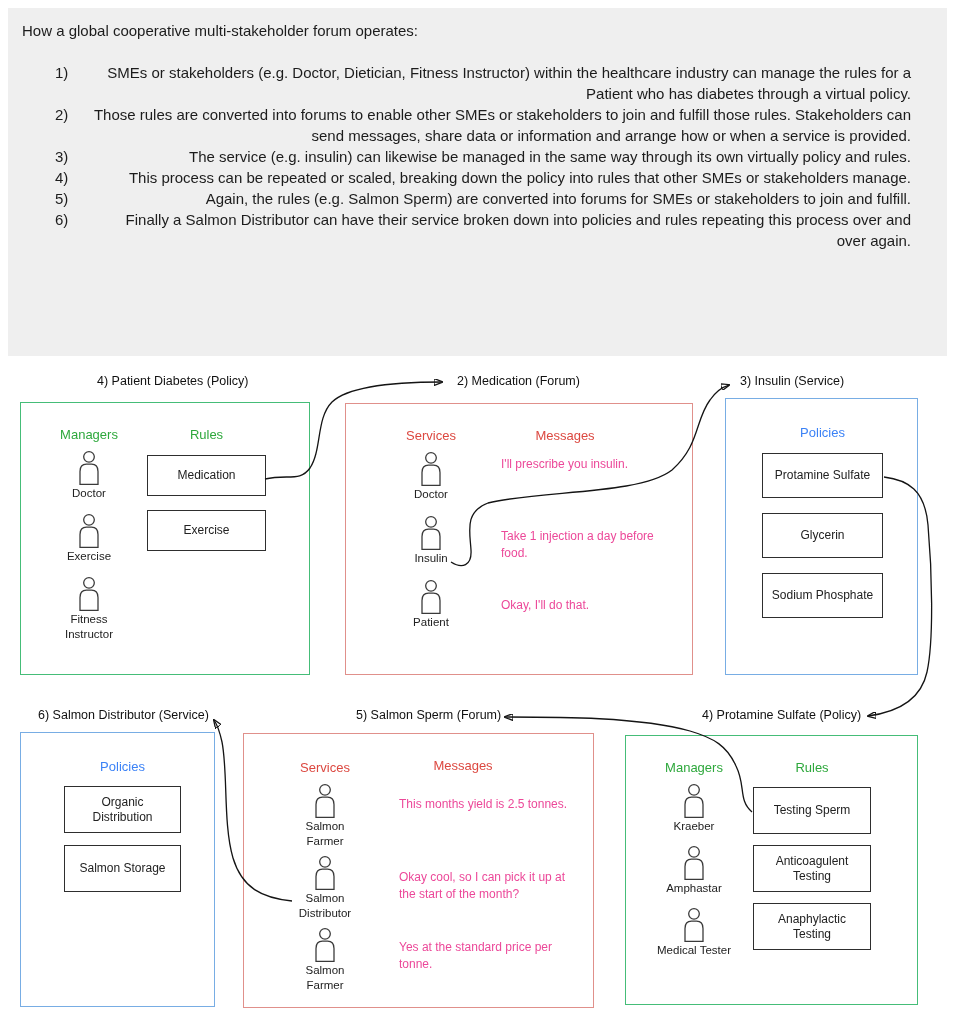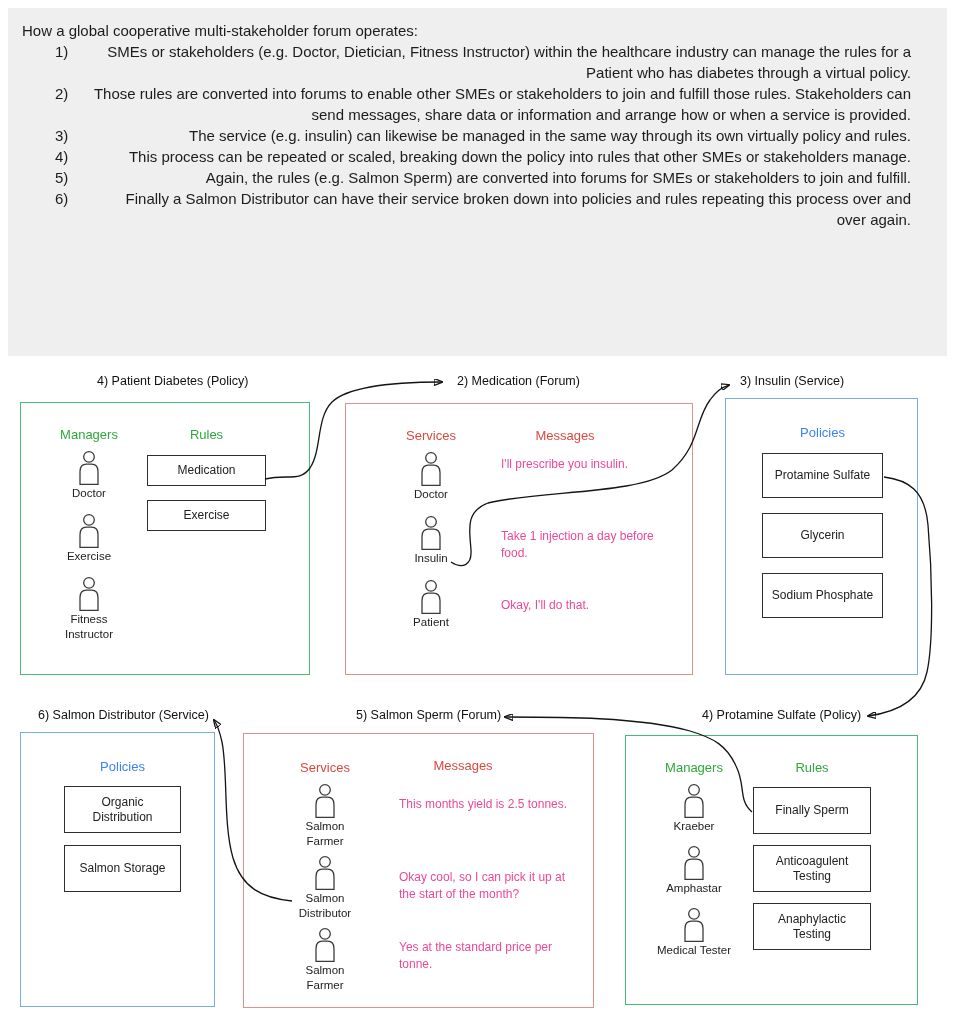--- a/index.html
+++ b/index.html
@@ -2,21 +2,21 @@
 <html><head>
 <meta charset="utf-8">
 <style>
   html,body{margin:0;padding:0;background:#ffffff;width:955px;height:1023px;overflow:hidden;
     font-family:"Liberation Sans","DejaVu Sans",sans-serif;color:#1c1c1c;}
   .stage{position:relative;width:955px;height:1023px;}
 
   
   .intro{position:absolute;left:8px;top:8px;width:939px;height:348px;background:#efefef;box-sizing:border-box;
     padding:12px 30px 10px 14px;}
-  .intro-title{font-size:15px;line-height:21px;}
+  .intro-title{font-size:15px;line-height:21px;margin-bottom:21px;}
   .ilist{margin-left:33px;}
   .li{display:grid;grid-template-columns:38px 1fr;font-size:15px;line-height:21px;}
   .num{}
   .itext{padding-right:6px;text-align:right;}
 
   
   .dtitle{position:absolute;font-size:12.5px;color:#111;white-space:nowrap;}
 
   
   .panel{position:absolute;background:#fff;box-sizing:border-box;border:1.5px solid #888;}
@@ -36,21 +36,21 @@
   .msghead{position:absolute;left:130px;top:24px;width:178px;text-align:center;}
   .msg{position:absolute;font-size:12px;line-height:16.5px;color:#ec4899;}
 
   
   #p1{left:20px;top:402px;width:290px;height:273px;}
   #p1 .colA{left:20px;top:24px;width:96px;}
   #p1 .colA .chead{margin-bottom:8px;}
   #p1 .colA .member+.member{margin-top:12px;}
   #p1 .colB{left:126px;top:24px;width:119px;}
   #p1 .colB .chead{margin-bottom:13px;}
-  #p1 .rbox{height:31px;}
+  #p1 .rbox{height:41px;}
   #p1 .rbox+.rbox{margin-top:14px;}
 
   
   #p2{left:345px;top:403px;width:348px;height:272px;}
   #p2 .colA{left:37px;top:24px;width:96px;}
   #p2 .colA .chead{margin-bottom:8px;}
   #p2 .colA .member+.member{margin-top:13px;}
   #p2 .msg{left:155px;width:178px;}
   #p2 .m1{top:52px;} #p2 .m2{top:124px;} #p2 .m3{top:193px;}
 
@@ -224,21 +224,21 @@
       <div class="member">
         <svg viewBox="0 0 30 42">
             <circle cx="15" cy="8" r="6.2" fill="#fff" stroke="#3a3a3a" stroke-width="1.5"></circle>
             <path d="M4.5,40 L4.5,25 Q4.5,16.5 12,16.5 L18,16.5 Q25.5,16.5 25.5,25 L25.5,40 Z" fill="#fff" stroke="#3a3a3a" stroke-width="1.5"></path>
           </svg>
         <div class="mlabel">Medical Tester</div>
       </div>
     </div>
     <div class="col colB">
       <div class="chead green-t">Rules</div>
-      <div class="rbox">Finally Sperm</div>
+      <div class="rbox">Testing Sperm</div>
       <div class="rbox">Anticoagulent Testing</div>
       <div class="rbox">Anaphylactic Testing</div>
     </div>
   </div>
 
   <div class="panel red" id="p5">
     <div class="col colA">
       <div class="chead red-t">Services</div>
       <div class="member">
         <svg viewBox="0 0 30 42">

